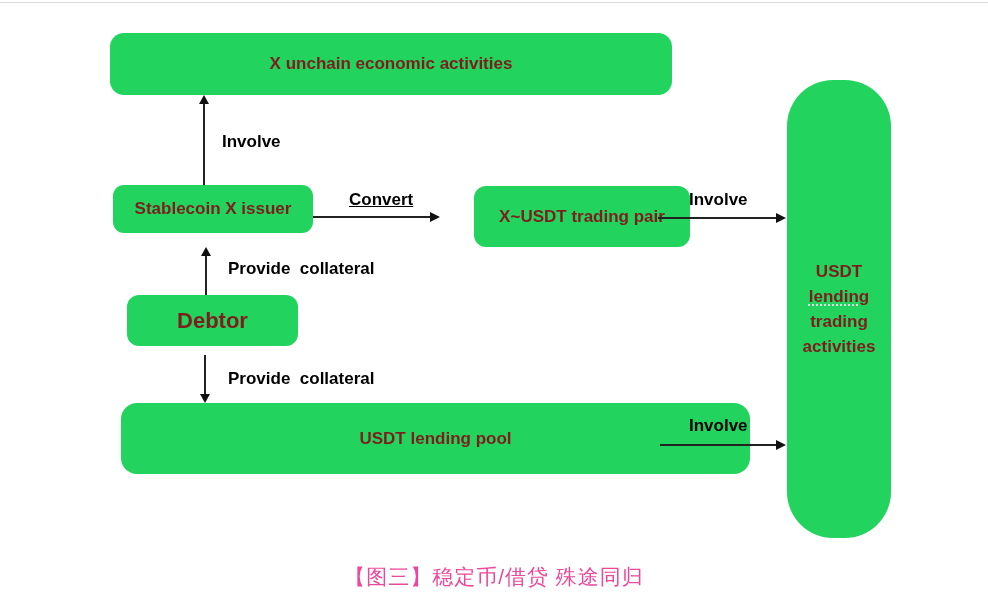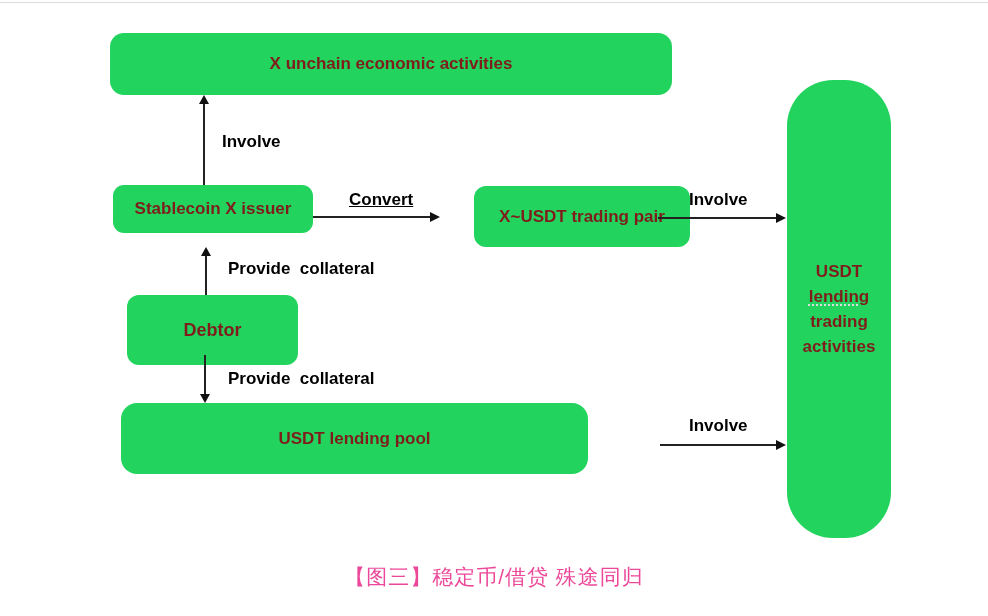--- a/index.html
+++ b/index.html
@@ -29,22 +29,22 @@
     font-size: 17px;
     display: flex;
     align-items: center;
     justify-content: center;
     text-align: center;
   }
 
   .node-top        { left: 110px; top: 33px;  width: 562px; height: 62px; border-radius: 14px; }
   .node-stablecoin { left: 113px; top: 185px; width: 200px; height: 48px; border-radius: 11px; }
   .node-pair       { left: 441px; top: 186px; width: 216px; height: 61px; border-radius: 12px; margin-left: 33px; }
-  .node-debtor     { left: 127px; top: 295px; width: 171px; height: 70px; border-radius: 12px; font-size: 18px; }
-  .node-pool       { left: 121px; top: 403px; width: 467px; height: 71px; border-radius: 16px; }
+  .node-debtor     { left: 127px; top: 295px; width: 171px; height: 51px; border-radius: 12px; font-size: 22px; }
+  .node-pool       { left: 121px; top: 403px; width: 629px; height: 71px; border-radius: 16px; }
   .node-onchain    { left: 787px; top: 80px;  width: 104px; height: 458px; border-radius: 46px;
                      flex-direction: column; line-height: 25px; }
 
   .spellline {
     text-decoration: underline dotted #dedede;
     text-decoration-thickness: 2px;
     text-underline-offset: 2px;
   }
 
   .edge-label {

